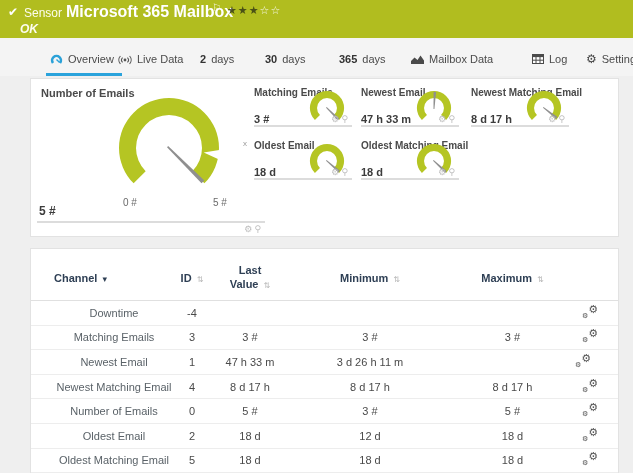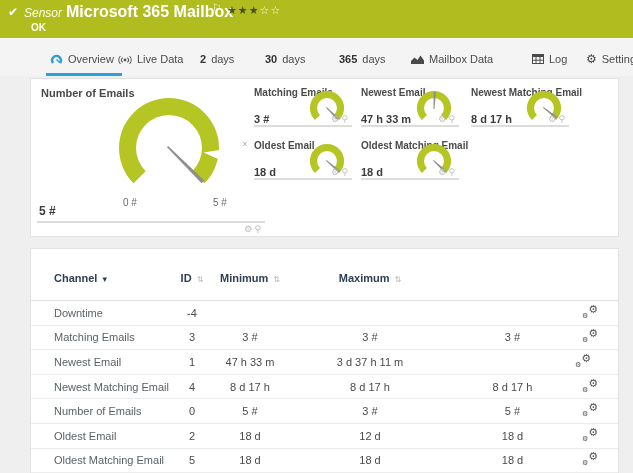--- a/index.html
+++ b/index.html
@@ -2,27 +2,27 @@
 <html><head>
 <meta charset="utf-8">
 <style>
   * { margin:0; padding:0; box-sizing:border-box; }
   html,body { width:633px; height:473px; overflow:hidden; }
   body { font-family:"Liberation Sans","DejaVu Sans",sans-serif; background:#efefef; position:relative; }
 
   
   .topbar { position:absolute; left:0; top:0; width:633px; height:38px; background:#b1bd1f; color:#fff; }
   .check { position:absolute; left:8px; top:5px; font-size:12px; color:#fff; }
-  .sensor-word { position:absolute; left:24px; top:6px; font-style:italic; font-size:12px; color:#fdfdef; }
+  .sensor-word { position:absolute; left:24px; top:6px; font-size:12px; color:#fdfdef; }
   .sensor-title { position:absolute; left:66px; top:3px; font-size:16px; font-weight:bold; color:#fff; }
   .flag { position:absolute; left:212px; top:2px; font-size:10px; color:#f2f5d8; }
   .stars { position:absolute; left:227px; top:4px; font-size:11px; letter-spacing:1px; }
   .stars .filled { color:rgba(40,45,20,.75); }
   .stars .empty  { color:rgba(255,255,255,.85); }
-  .ok { position:absolute; left:31px; top:22px; font-size:10px; font-weight:bold; color:#fdfdef; }
+  .ok { position:absolute; left:20px; top:22px; font-size:12px; font-weight:bold; color:#fdfdef;font-style:italic; }
 
   
   .tabbar { position:absolute; left:0; top:38px; width:633px; height:38px; background:#f4f4f4; }
   .tab { position:absolute; top:8px; height:26px; display:flex; align-items:center; gap:5px;
          font-size:11px; color:#4b4b4b; cursor:pointer; }
   .tab .num { font-weight:bold; color:#333; }
   .tab .lbl { color:#4b4b4b; }
   .tab.active { color:#333; }
   .tab.active::after { content:''; position:absolute; left:-4px; right:-8px; bottom:-4px; height:3px; background:#2aa3dc; }
   .tab svg, .tab .geartxt { flex:0 0 auto; }
@@ -56,21 +56,21 @@
   .tgrid { display:grid; grid-template-columns:120px 36px 80px 160px 125px 1fr 30px;
            padding-left:23px; padding-right:26px; align-items:center; }
   .thead { height:46px; font-size:11px; font-weight:bold; color:#2e3f54; border-bottom:1px solid #e0e0e0; margin-top:6px; }
   .th { text-align:center; }
   .th.first { text-align:left; }
   .th .wrap { display:inline-block; width:48px; line-height:1.25; }
   .sort { font-size:8px; color:#b5b5b5; margin-left:2px; font-weight:normal; }
   .sort.active { color:#2e3f54; font-size:9px; }
   .trow { height:24.6px; font-size:11px; color:#4a4a4a; border-bottom:1px solid #ededed; }
   .td { text-align:center; }
-  .td.first { text-align:left; color:#5a6268; }
+  .td.first { text-align:center; color:#5a6268; }
   .gears { position:relative; display:inline-block; width:16px; height:14px; color:#555; cursor:pointer; }
   .gears .g1 { position:absolute; right:0; top:-2px; font-size:11px; }
   .gears .g2 { position:absolute; left:0; bottom:-1px; font-size:7px; }
 </style>
 </head>
 <body>
 
 <div class="topbar">
   <span class="check">✔</span>
   <span class="sensor-word">Sensor</span>
@@ -204,20 +204,24 @@
   <div class="tgrid thead">
     <div class="th first">
       <span>Channel</span>
       <span class="sort active">▾</span>
     </div>
     <div class="th">
       <span>ID</span>
       <span class="sort">⇅</span>
     </div>
     <div class="th">
+      <span class="wrap"><span>Last Value</span>
+      <span class="sort">⇅</span></span>
+    </div>
+    <div class="th">
       <span>Minimum</span>
       <span class="sort">⇅</span>
     </div>
     <div class="th">
       <span>Maximum</span>
       <span class="sort">⇅</span>
     </div>
     <div></div>
       <div></div>
   </div>
@@ -239,21 +243,21 @@
     <div class="td">3 #</div>
     <div class="td">3 #</div>
     <div></div>
     <div class="td"><span class="gears"><span class="g1">⚙</span><span class="g2">⚙</span></span></div>
   </div>
 
   <div class="tgrid trow">
     <div class="td first">Newest Email</div>
     <div class="td">1</div>
     <div class="td">47 h 33 m</div>
-    <div class="td">3 d 37 h 11 m</div>
+    <div class="td">3 d 26 h 11 m</div>
     <div></div>
     <div class="td"><span class="gears"><span class="g1">⚙</span><span class="g2">⚙</span></span></div>
   </div>
 
   <div class="tgrid trow">
     <div class="td first">Newest Matching Email</div>
     <div class="td">4</div>
     <div class="td">8 d 17 h</div>
     <div class="td">8 d 17 h</div>
     <div class="td">8 d 17 h</div>

